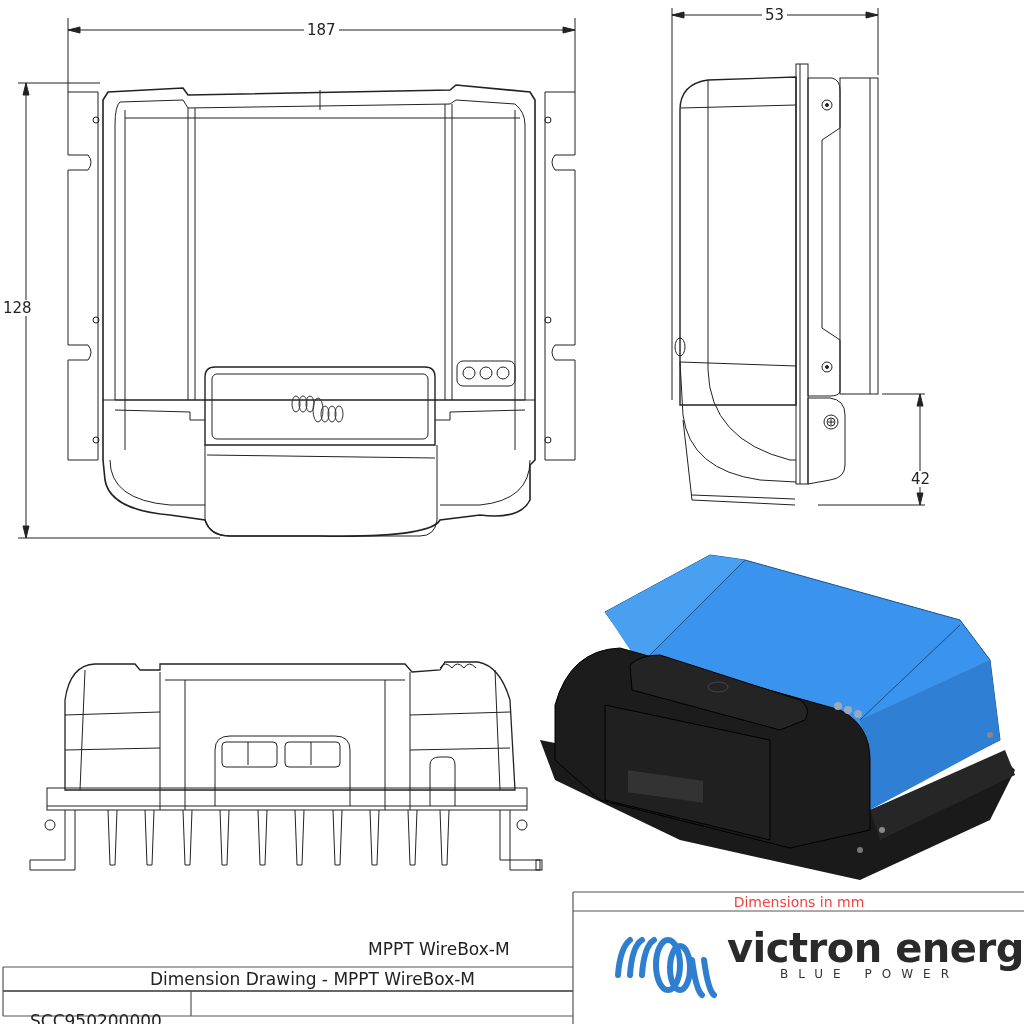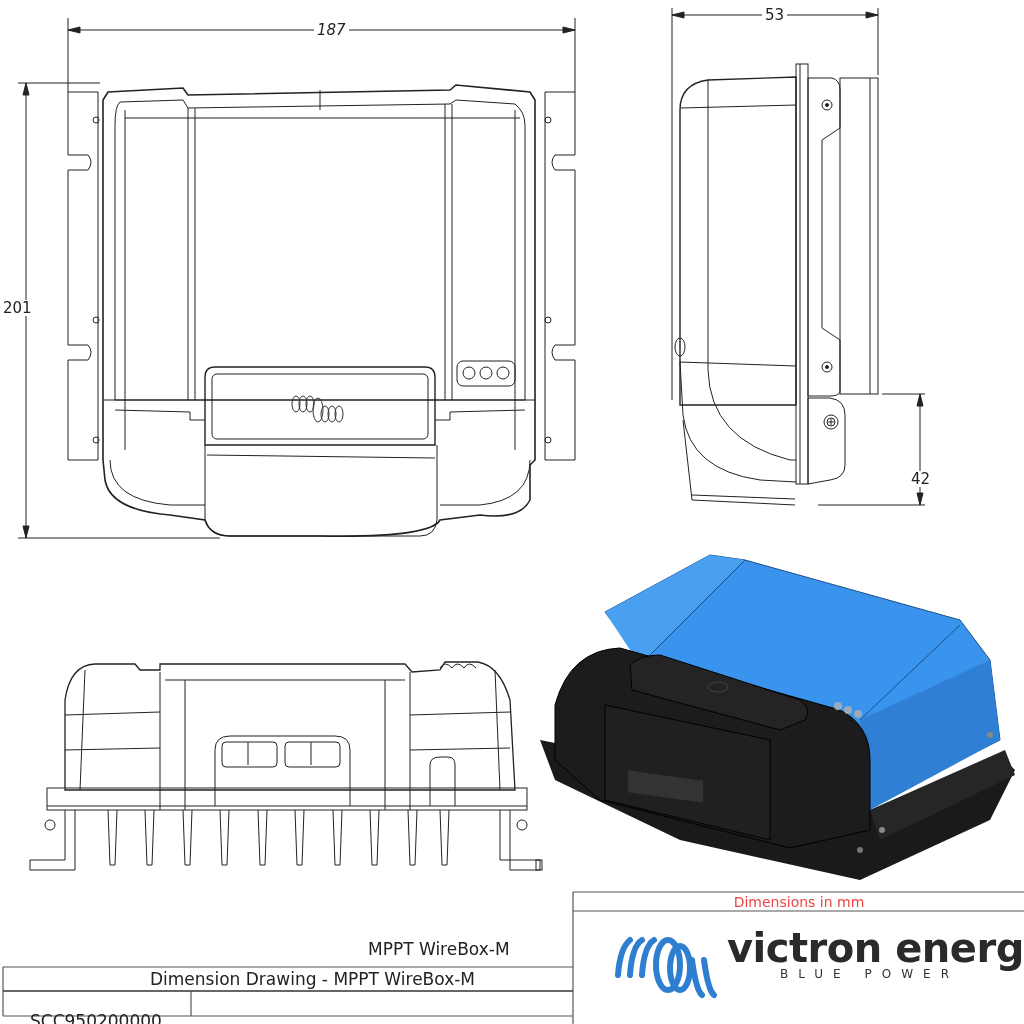--- a/index.html
+++ b/index.html
@@ -214,22 +214,22 @@
     <path d="M618,975 Q620,948 630,940"></path>
     <path d="M630,975 Q632,946 642,940"></path>
     <path d="M642,975 Q644,946 654,940"></path>
     <ellipse cx="668" cy="965" rx="12" ry="25"></ellipse>
     <ellipse cx="680" cy="968" rx="10" ry="22"></ellipse>
     <path d="M692,960 Q696,990 702,995"></path>
     <path d="M704,960 Q708,990 714,995"></path>
   </g>
 </svg>
 
-<div class="dim" style="left:314px;top:22px;font-style:italic;">187</div>
-<div class="dim" style="left:0px;top:300px;">201</div>
+<div class="dim" style="left:304px;top:22px;">187</div>
+<div class="dim" style="left:0px;top:300px;">128</div>
 <div class="dim" style="left:762px;top:7px;">53</div>
 <div class="dim" style="left:908px;top:471px;">42</div>
 
 <div class="dim-note">Dimensions in mm</div>
 <div class="tb-text" style="left:150px;top:968px;">Dimension Drawing - MPPT WireBox-M</div>
 <div class="tb-text" style="left:30px;top:1010px;">SCC950200000</div>
 <div class="tb-text" style="left:368px;top:938px;">MPPT WireBox-M</div>
 
 <div class="logo-word">victron energy</div>
 <div class="logo-tag">BLUE POWER</div>

